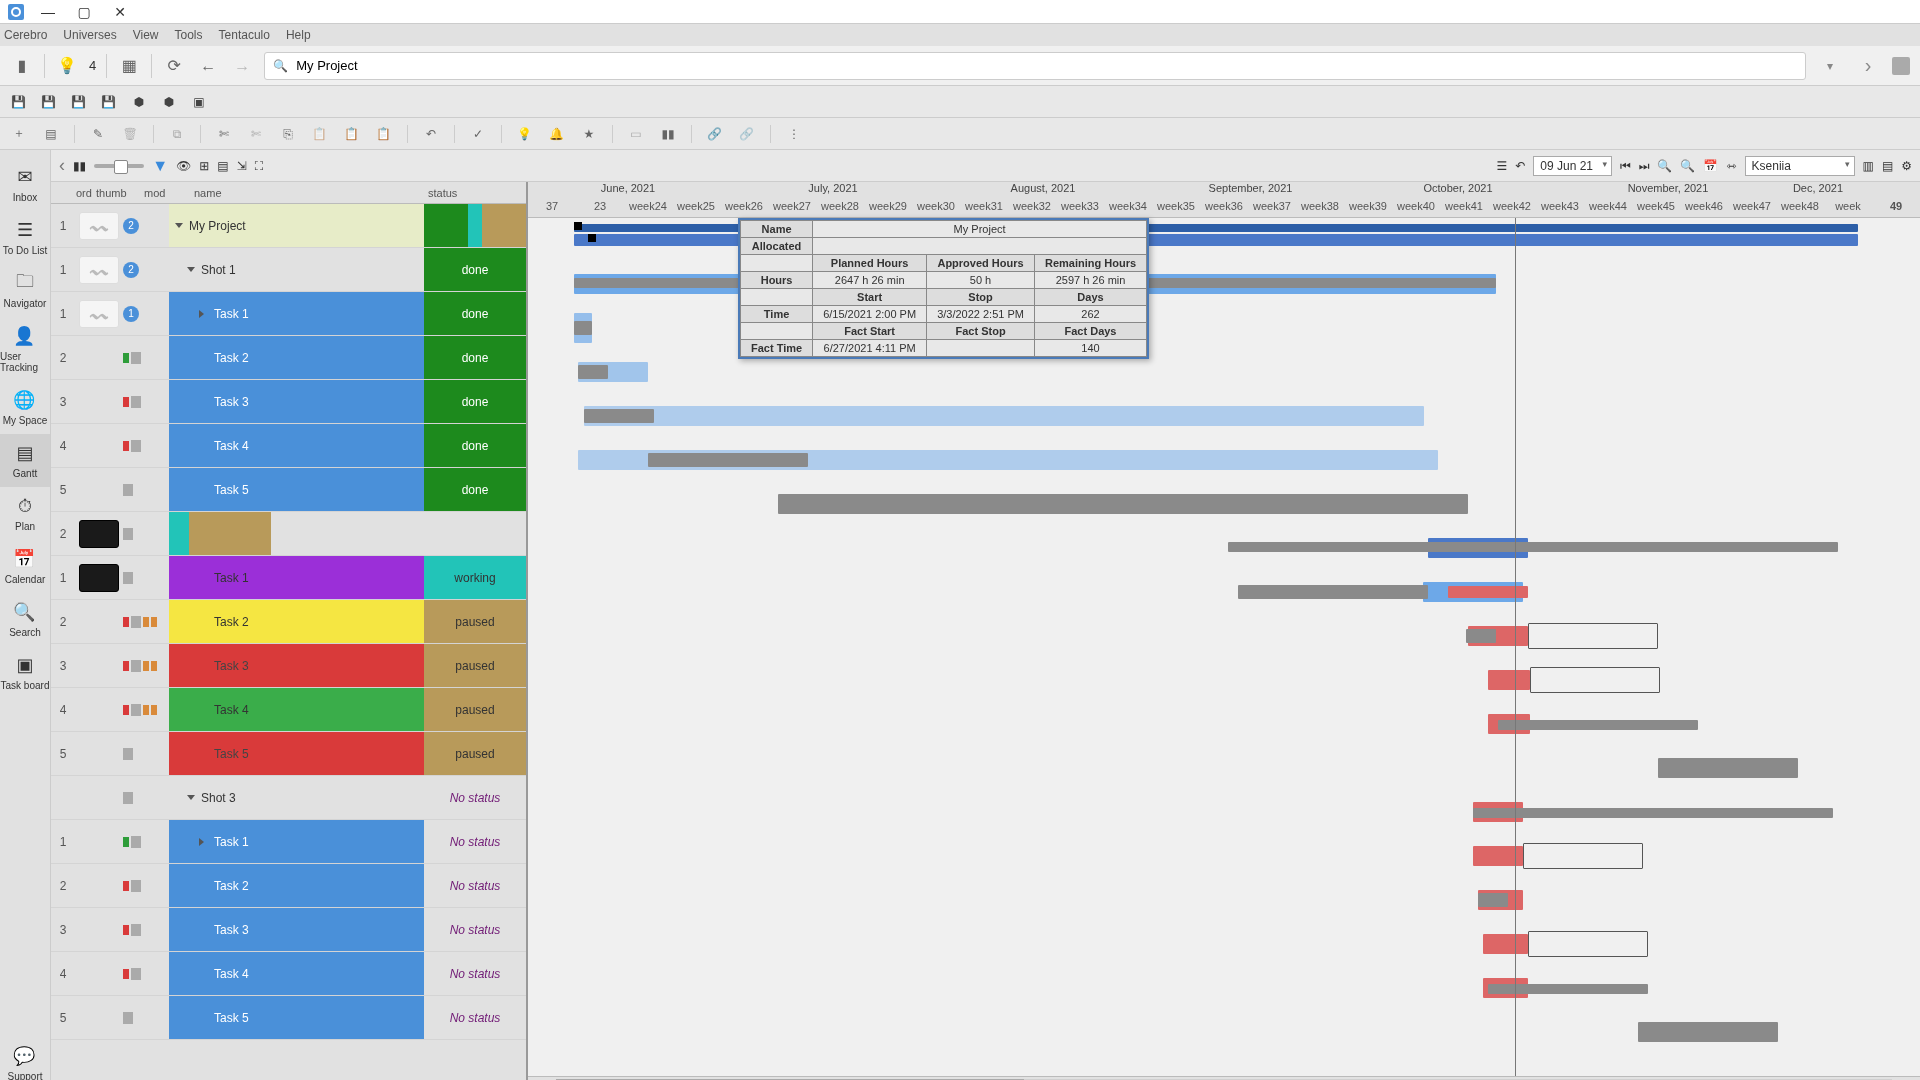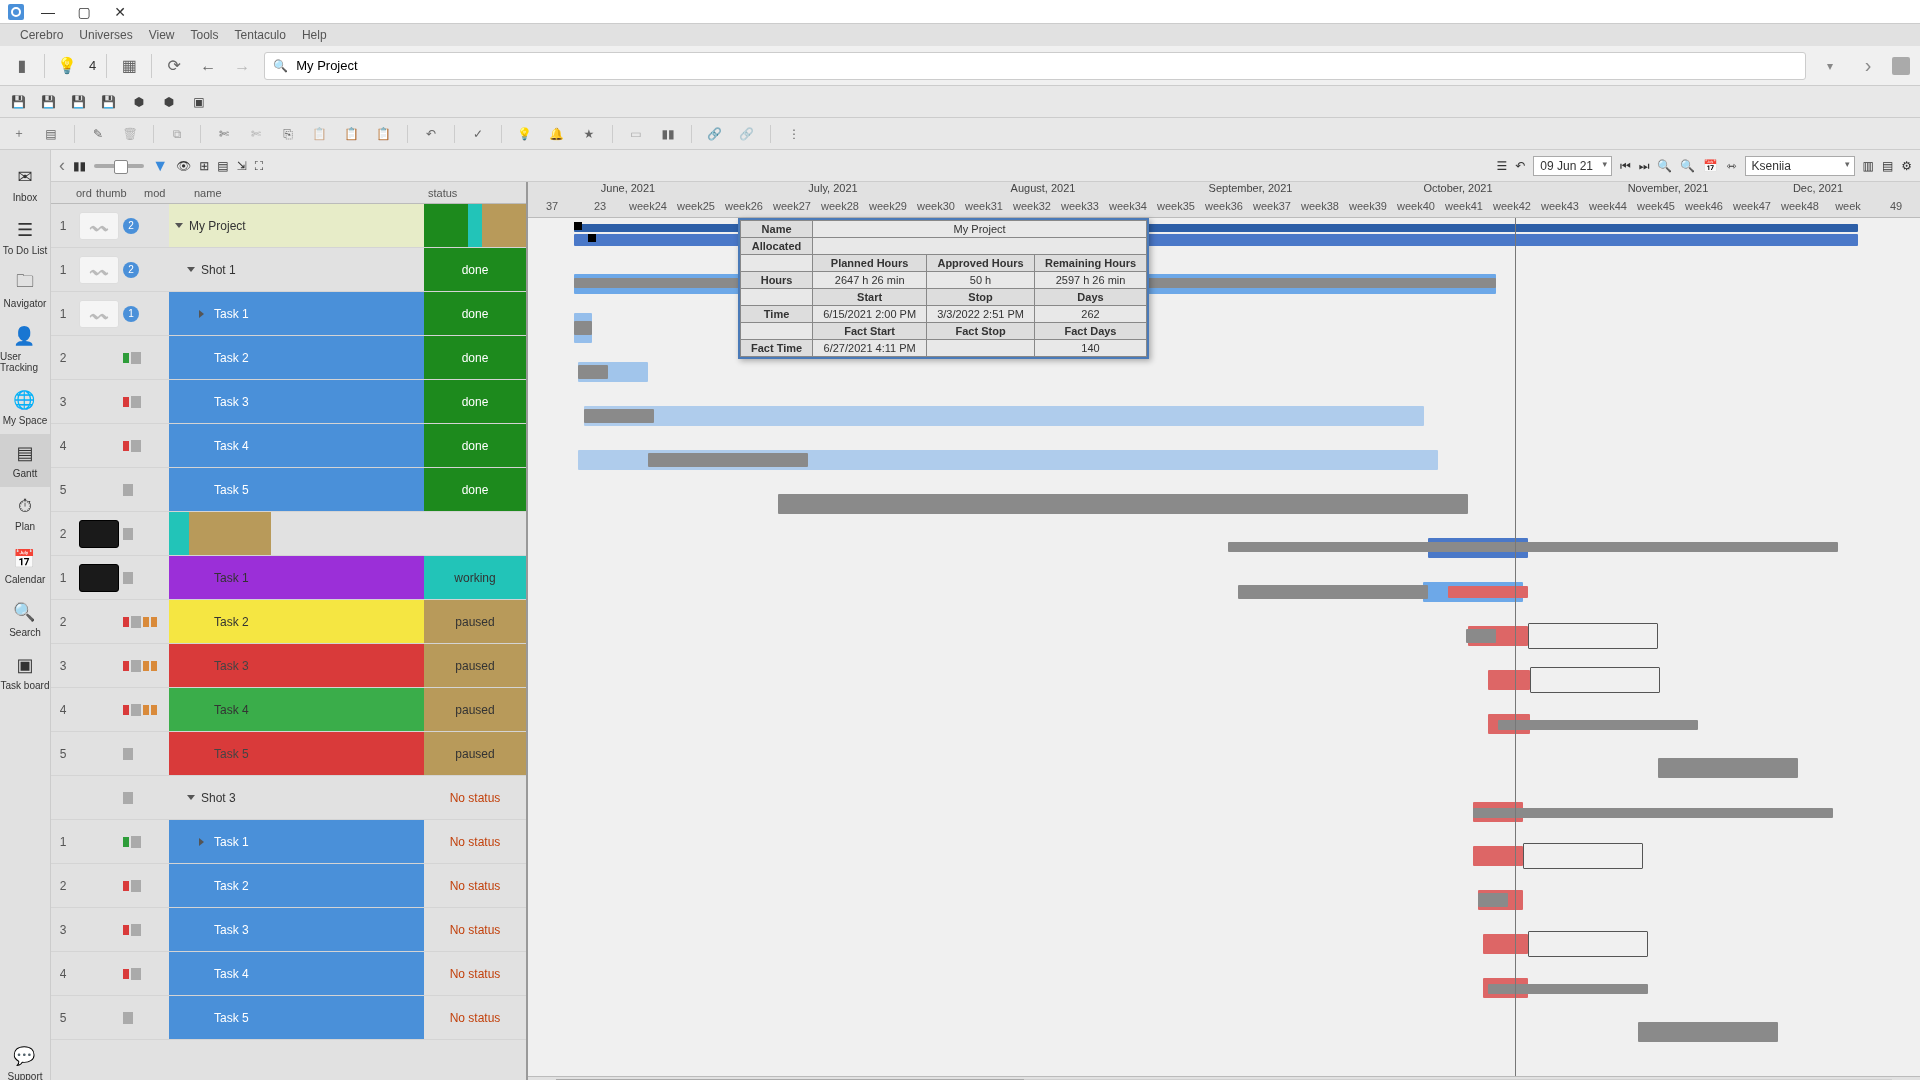--- a/index.html
+++ b/index.html
@@ -7,21 +7,21 @@
 
 
 .titlebar { height: 24px; background: #fff; display: flex; align-items: center; padding: 0 8px; border-bottom: 1px solid #ccc; }
 .titlebar .app-icon { width: 16px; height: 16px; background: #4a90d9; margin-right: 6px; border-radius: 2px; position: relative; }
 .titlebar .app-icon::after { content: ""; position: absolute; top: 3px; left: 3px; width: 10px; height: 10px; border: 2px solid #fff; border-radius: 50%; box-sizing: border-box; }
 .titlebar .title { flex: 1; font-size: 13px; }
 .titlebar .win-btns { display: flex; gap: 0; }
 .titlebar .win-btn { width: 36px; height: 24px; display: flex; align-items: center; justify-content: center; font-size: 14px; cursor: pointer; }
 
 
-.menubar { height: 22px; background: #e1e1e1; display: flex; align-items: center; padding: 0 20px; gap: 16px; font-size: 12px; color: #555; }
+.menubar { height: 22px; background: #e1e1e1; display: flex; align-items: center; padding: 0 4px; gap: 16px; font-size: 12px; color: #555; }
 .menubar .menu-item { cursor: pointer; }
 
 
 .toolbar1 { height: 40px; background: #f0f0f0; border-bottom: 1px solid #ccc; display: flex; align-items: center; padding: 0 10px; gap: 10px; }
 .tb-icon { width: 24px; height: 24px; display: flex; align-items: center; justify-content: center; color: #666; cursor: pointer; font-size: 16px; }
 .tb-sep { width: 1px; height: 24px; background: #ccc; }
 .search-wrap { flex: 1; display: flex; align-items: center; background: #fff; border: 1px solid #ccc; border-radius: 3px; height: 28px; padding: 0 8px; gap: 8px; }
 .search-wrap input { border: none; outline: none; flex: 1; font-size: 13px; }
 .arrow-btn { width: 28px; height: 28px; display: flex; align-items: center; justify-content: center; color: #888; cursor: pointer; }
 .corner-icon { width: 18px; height: 18px; background: #aaa; border-radius: 2px; }
@@ -80,21 +80,21 @@
 .name-cell.project { background:#e7ecc8; }
 .name-cell.blue { background:#4a90d9; color:#fff; }
 .name-cell.purple { background:#9b2fd8; color:#333; }
 .name-cell.yellow { background:#f5e642; color:#333; }
 .name-cell.red { background:#d93a3a; color:#444; }
 .name-cell.green { background:#3aad4a; color:#333; }
 
 .status-cell.done { background:#1d8a1d; color:#fff; }
 .status-cell.working { background:#22c4b8; color:#333; }
 .status-cell.paused { background:#b89a5a; color:#333; }
-.status-cell.none { background:#e1e1e1; color:#c2410c; }
+.status-cell.none { background:#e1e1e1; color:#701a75; font-style:italic; }
 .status-cell.project { display:flex; padding:0; }
 .status-cell.project > div { flex:1; height:100%; }
 .two-tone-1 { display:flex; width:100%; height:100%;}
 .two-tone-1 .a{ background:#1d8a1d; flex:3;}
 .two-tone-1 .b{ background:#22c4b8; flex:1;}
 .two-tone-1 .c{ background:#b89a5a; flex:3;}
 .tt-shot2 .a{background:#22c4b8; flex:1;} .tt-shot2 .b{background:#b89a5a; flex:4;}
 
 .caret { display:inline-block; width:0; height:0; border-top:5px solid #555; border-left:4px solid transparent; border-right:4px solid transparent; margin-right:6px; }
 .caret.right { border-top:4px solid transparent; border-bottom:4px solid transparent; border-left:5px solid #555; }
@@ -607,21 +607,21 @@
               <div style="width: 48px;">week40</div>
               <div style="width: 48px;">week41</div>
               <div style="width: 48px;">week42</div>
               <div style="width: 48px;">week43</div>
               <div style="width: 48px;">week44</div>
               <div style="width: 48px;">week45</div>
               <div style="width: 48px;">week46</div>
               <div style="width: 48px;">week47</div>
               <div style="width: 48px;">week48</div>
               <div style="width: 48px;">week</div>
-              <div style="width: 48px;">49</div>
+              <div style="width: 48px; font-weight: bold;">49</div>
             </div>
         </div>
         <div class="gantt-body" id="gantt-body">
 
           <div class="gantt-row">
             <div class="gbar darkblue" style="left:46px; width:1284px;"></div>
             <div class="gbar blue" style="left:46px; width:1284px; top:16px; height:12px; background:#4a78c8;"></div>
             <div style="position:absolute; left:46px; top:4px; width:8px; height:8px; background:#000;"></div>
             <div style="position:absolute; left:60px; top:16px; width:8px; height:8px; background:#000;"></div>
           </div>

